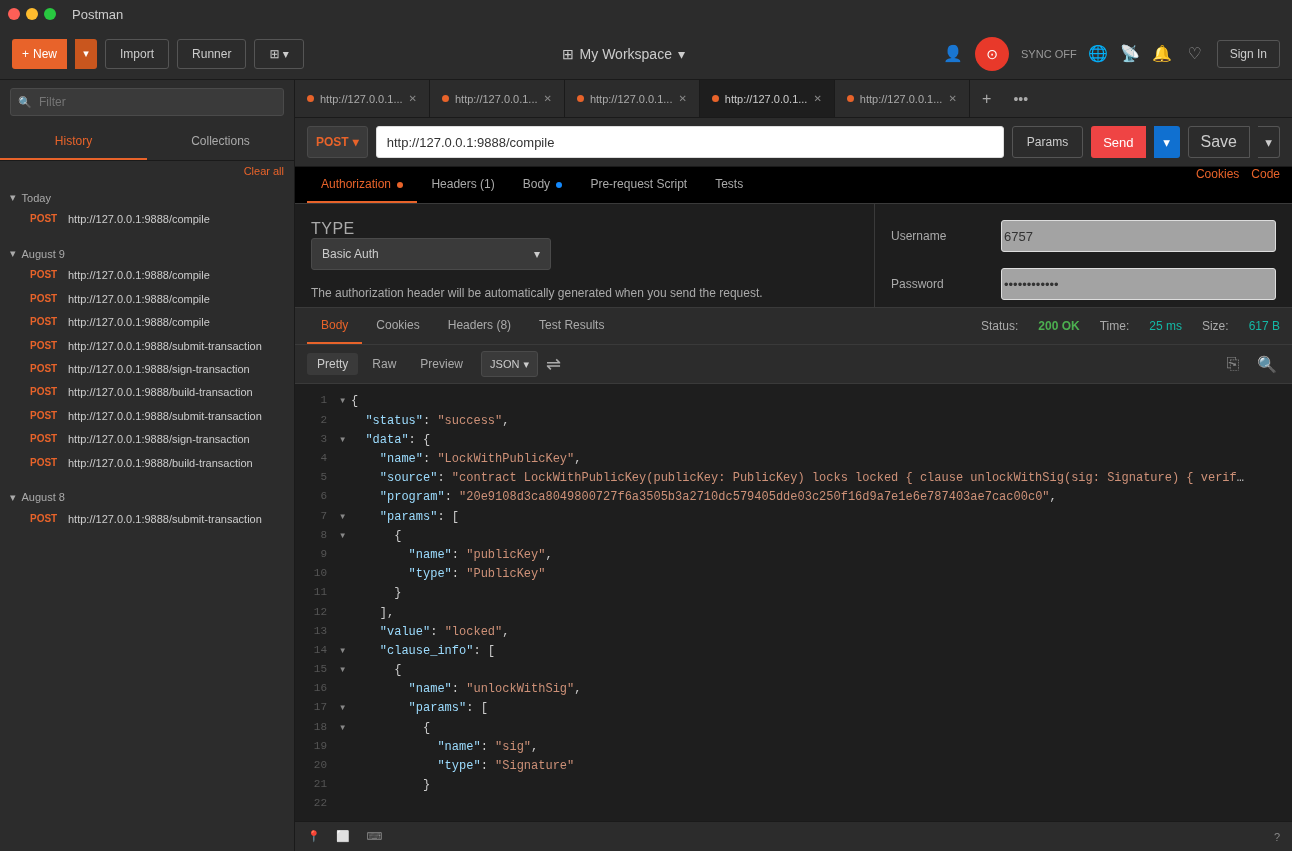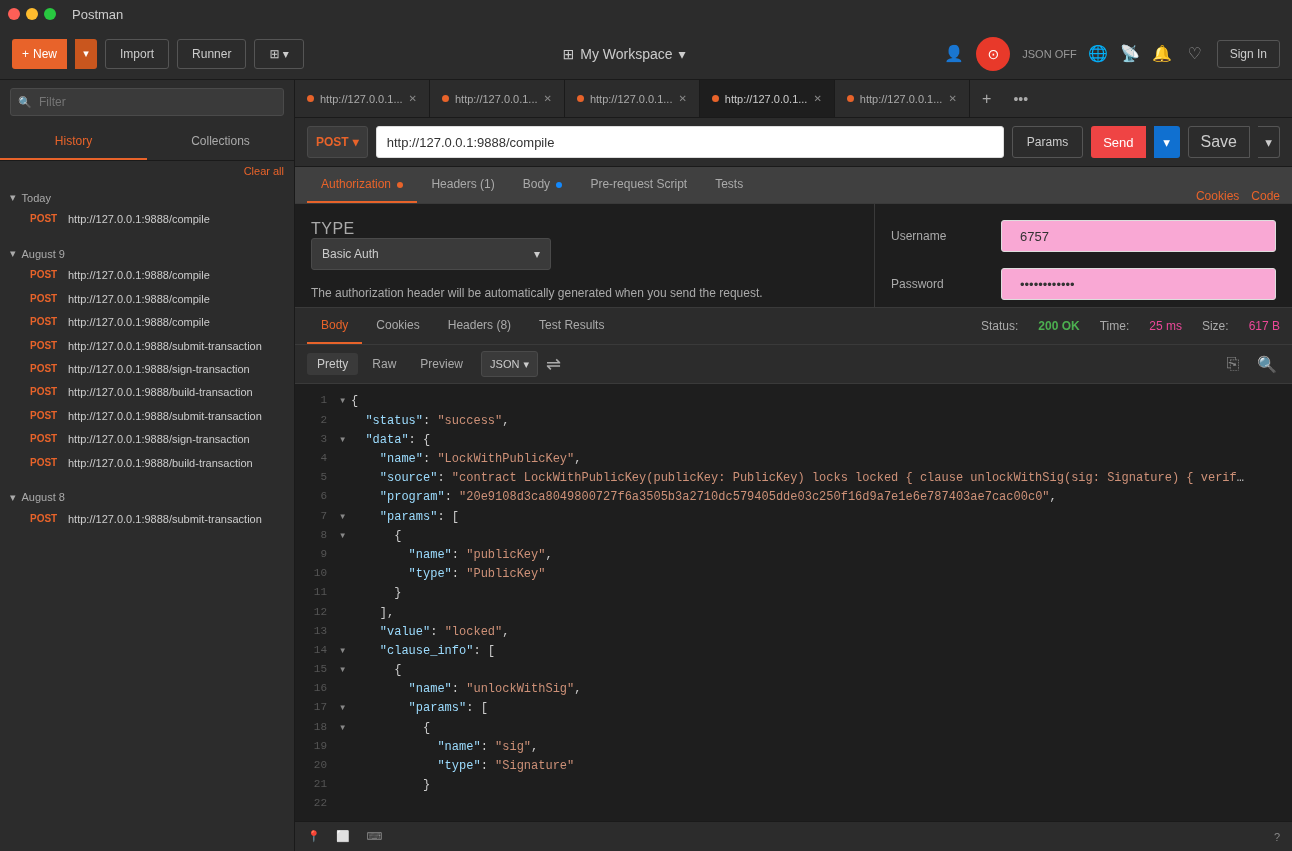--- a/index.html
+++ b/index.html
@@ -63,48 +63,48 @@
     .url-bar { display: flex; align-items: center; padding: 8px 12px; gap: 8px; background: #2c2c2c; border-bottom: 1px solid #1a1a1a; }
     .method-select { background: #3a3a3a; border: 1px solid #4a4a4a; color: #e8632a; height: 32px; padding: 0 8px; border-radius: 3px; font-size: 12px; cursor: pointer; display: flex; align-items: center; gap: 4px; font-weight: bold; }
     .url-input { flex: 1; background: #fff; border: 1px solid #ddd; color: #333; height: 32px; padding: 0 10px; border-radius: 3px; font-size: 13px; }
     .params-btn { background: transparent; border: 1px solid #555; color: #ccc; height: 32px; padding: 0 14px; border-radius: 3px; font-size: 12px; cursor: pointer; }
     .send-btn { background: #ef4444; border: none; color: #fff; height: 32px; padding: 0 12px; border-radius: 3px 0 0 3px; font-size: 13px; cursor: pointer; }
     .send-arrow { background: #1070d0; border: none; color: #fff; height: 32px; width: 26px; border-radius: 0 3px 3px 0; cursor: pointer; }
     .save-btn { background: transparent; border: 1px solid #555; color: #ccc; height: 32px; padding: 0 12px; border-radius: 3px 0 0 3px; font-size: 16px; cursor: pointer; }
     .save-arrow { background: transparent; border: 1px solid #555; border-left: none; color: #ccc; height: 32px; width: 22px; border-radius: 0 3px 3px 0; cursor: pointer; }
 
     
-    .req-tabs { display: flex; align-items: flex-end; padding: 0 12px; border-bottom: 1px solid #3a3a3a; background: #404040; }
+    .req-tabs { display: flex; align-items: flex-start; padding: 0 12px; border-bottom: 1px solid #3a3a3a; background: #000000; }
     .req-tab-item { padding: 10px 14px; font-size: 12px; color: #aaa; cursor: pointer; border-bottom: 2px solid transparent; white-space: nowrap; }
     .req-tab-item.active { color: #e8632a; border-bottom-color: #e8632a; }
     .req-tab-item .dot { display: inline-block; width: 6px; height: 6px; border-radius: 50%; background: #1389fd; margin-left: 3px; vertical-align: middle; }
     .req-tab-item .dot-orange { background: #e8632a; }
     .req-tabs-right { margin-left: auto; display: flex; gap: 12px; }
     .req-tabs-right span { color: #e8632a; cursor: pointer; font-size: 12px; }
 
     
     .auth-area { display: flex; flex: 1; overflow: hidden; }
     .auth-left { width: 580px; padding: 16px; border-right: 1px solid #3a3a3a; }
     .type-label { font-size: 16px; color: #aaa; margin-bottom: 0; text-transform: uppercase; letter-spacing: 0.5px; }
     .type-select { width: 240px; background: #3a3a3a; border: 1px solid #4a4a4a; color: #ccc; height: 32px; padding: 0 10px; border-radius: 3px; font-size: 12px; cursor: pointer; display: flex; align-items: center; justify-content: space-between; gap: 32px; }
     .auth-note { margin-top: 14px; font-size: 12px; color: #aaa; line-height: 1.6; }
     .auth-link { color: #e8632a; cursor: pointer; }
     .auth-right { flex: 1; padding: 16px; }
     .field-row { display: flex; align-items: center; margin-bottom: 16px; }
     .field-label { width: 110px; font-size: 12px; color: #aaa; }
-    .field-input { flex: 1; background: #f9a8d4; border: 1px solid #ddd; color: #333; height: 32px; padding: 0 18px; border-radius: 3px; font-size: 13px; }
+    .field-input { flex: 1; background: #a3a3a3; border: 1px solid #ddd; color: #333; height: 32px; padding: 0 2px; border-radius: 3px; font-size: 13px; }
 
     
     .response-area { border-top: 1px solid #3a3a3a; display: flex; flex-direction: column; flex: 1; }
     .resp-header { display: flex; align-items: center; padding: 0 12px; background: #2c2c2c; border-bottom: 1px solid #3a3a3a; }
     .resp-tab-item { padding: 10px 14px; font-size: 12px; color: #aaa; cursor: pointer; border-bottom: 2px solid transparent; }
     .resp-tab-item.active { color: #e8632a; border-bottom-color: #e8632a; }
     .resp-status { margin-left: auto; display: flex; gap: 20px; font-size: 12px; color: #aaa; }
     .status-ok { color: #4caf50; font-weight: bold; }
-    .status-val { color: #ec4899; }
+    .status-val { color: #14b8a6; }
 
     
     .resp-body-tabs { display: flex; align-items: center; padding: 6px 12px; gap: 4px; background: #2c2c2c; border-bottom: 1px solid #3a3a3a; }
     .resp-body-tab { padding: 4px 10px; font-size: 12px; color: #aaa; cursor: pointer; border-radius: 3px; }
     .resp-body-tab.active { color: #ccc; background: #3a3a3a; }
     .format-select { background: #3a3a3a; border: 1px solid #4a4a4a; color: #ccc; height: 26px; padding: 0 8px; border-radius: 3px; font-size: 11px; cursor: pointer; display: flex; align-items: center; gap: 4px; margin-left: 4px; }
     .resp-tools { margin-left: auto; display: flex; gap: 8px; }
     .resp-tool-btn { background: transparent; border: none; color: #888; cursor: pointer; font-size: 16px; width: 26px; height: 26px; display: flex; align-items: center; justify-content: center; }
 
     
@@ -146,21 +146,21 @@
     <button class="workspace-btn">
       <span>⊞</span>
       <span>My Workspace</span>
       <span>▾</span>
     </button>
   </div>
 
   <div class="toolbar-right">
     <span class="toolbar-icon">👤</span>
     <div class="sync-icon">⊙</div>
-    <span class="sync-off">JSON OFF</span>
+    <span class="sync-off">SYNC OFF</span>
     <span class="toolbar-icon">🌐</span>
     <span class="toolbar-icon">📡</span>
     <span class="toolbar-icon">🔔</span>
     <span class="toolbar-icon">♡</span>
     <button class="sign-in-btn">Sign In</button>
   </div>
 </div>
 
 <div class="main-layout">
 

